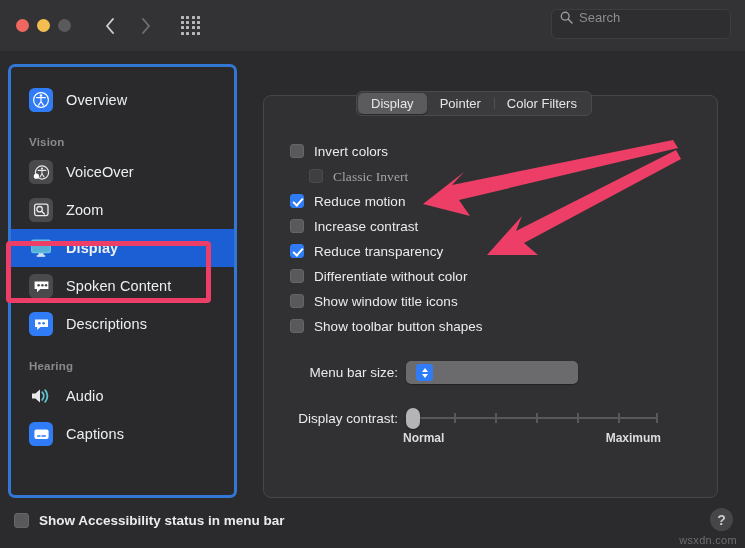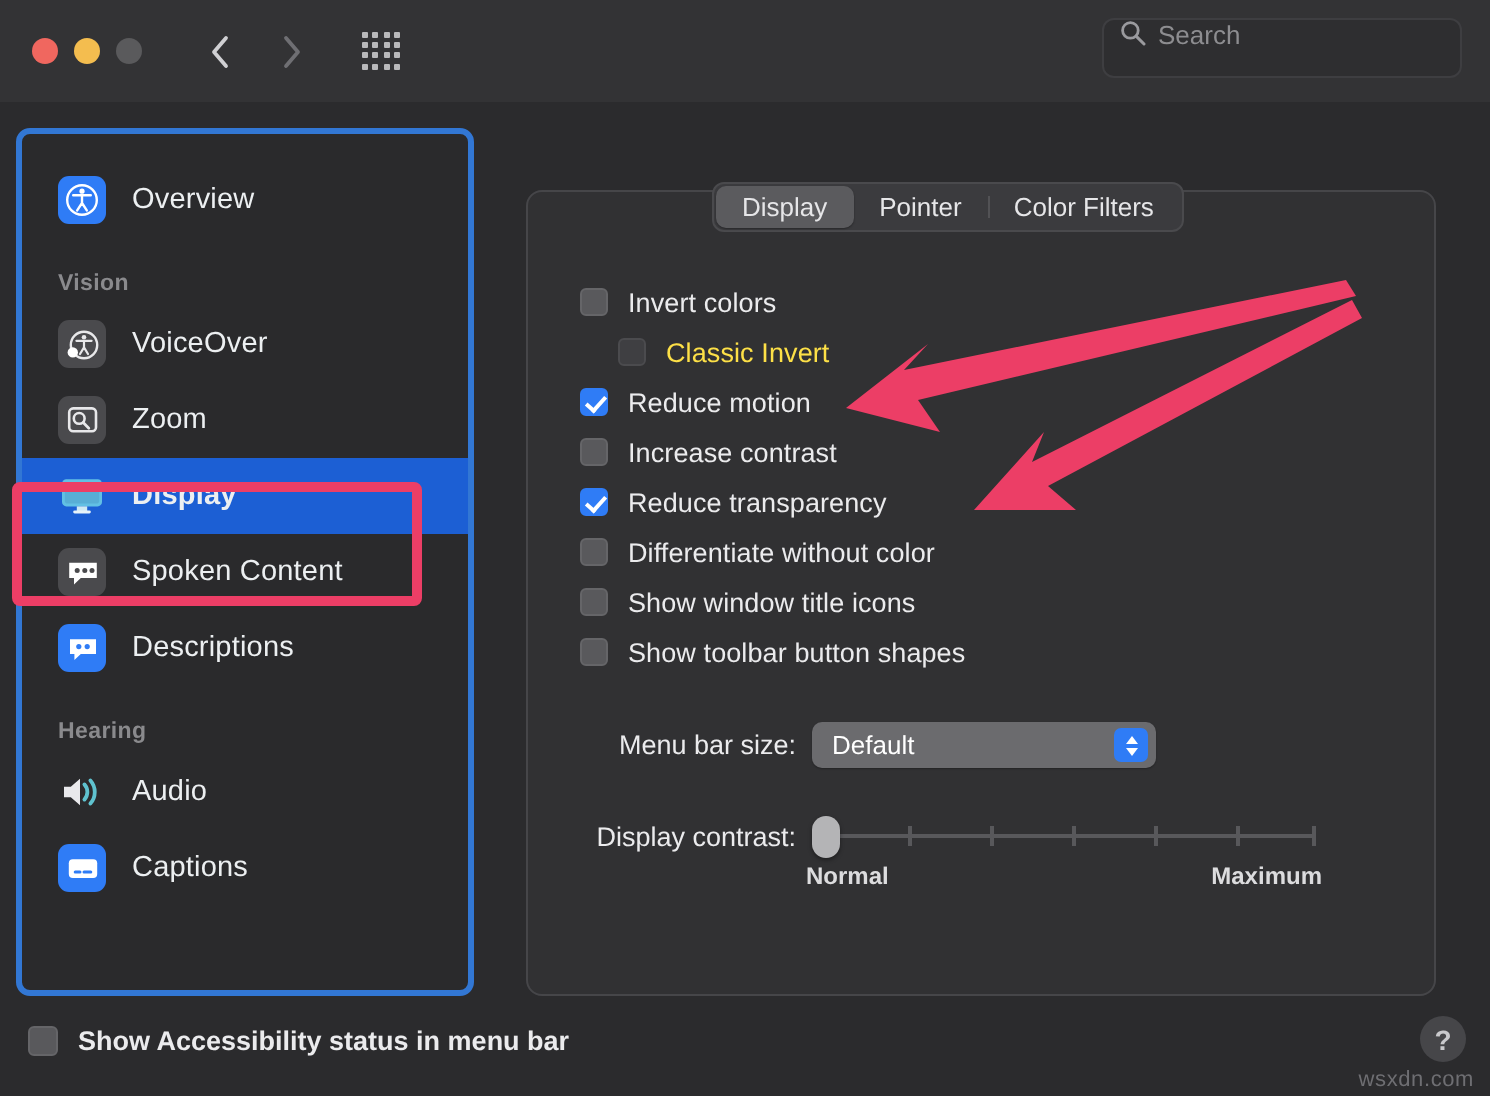--- a/index.html
+++ b/index.html
@@ -244,21 +244,21 @@
     border: solid #fff;
     border-width: 0 2px 2px 0;
     transform: rotate(42deg);
   }
   .clabel {
     font-size: 13.5px;
     color: #ebebed;
     margin-left: 10px;
     letter-spacing: 0.05px;
   }
-  .clabel.dim { color: #fde047; }
+  .clabel.dim { color: #a3a3a3; font-family: Liberation Serif, serif; }
 
   
   .mbrow {
     position: absolute;
     left: 26px; top: 265px;
     display: flex;
     align-items: center;
   }
   .field-label {
     font-size: 13.5px;
@@ -593,21 +593,20 @@
     <div class="crow">
       <span class="cbox"></span>
       <span class="clabel">Show toolbar button shapes</span>
     </div>
 
   </div>
 
   <div class="mbrow">
     <span class="field-label">Menu bar size:</span>
     <div class="popup">
-      <span class="popup-val">Default</span>
       <span class="popup-arrows">
           <i class="up"></i>
           <i class="dn"></i>
         </span>
     </div>
   </div>
 
   <div class="slrow">
     <span class="field-label">Display contrast:</span>
     <div class="slider-wrap">

